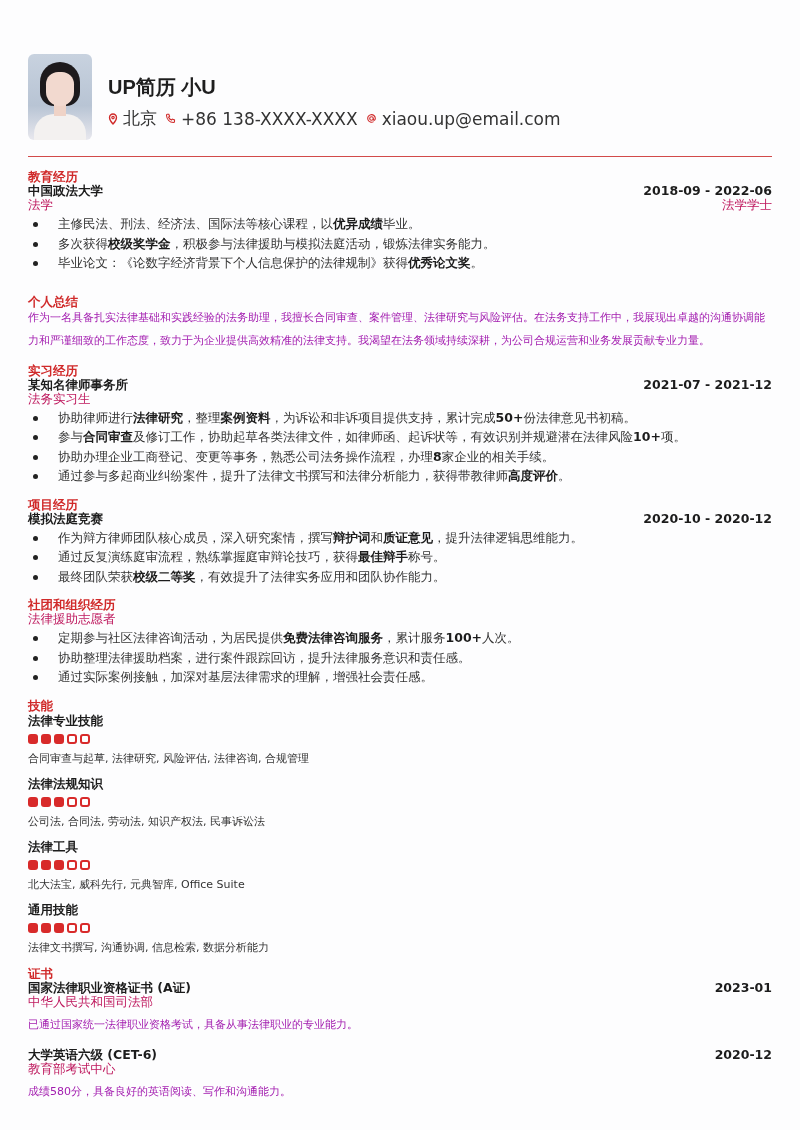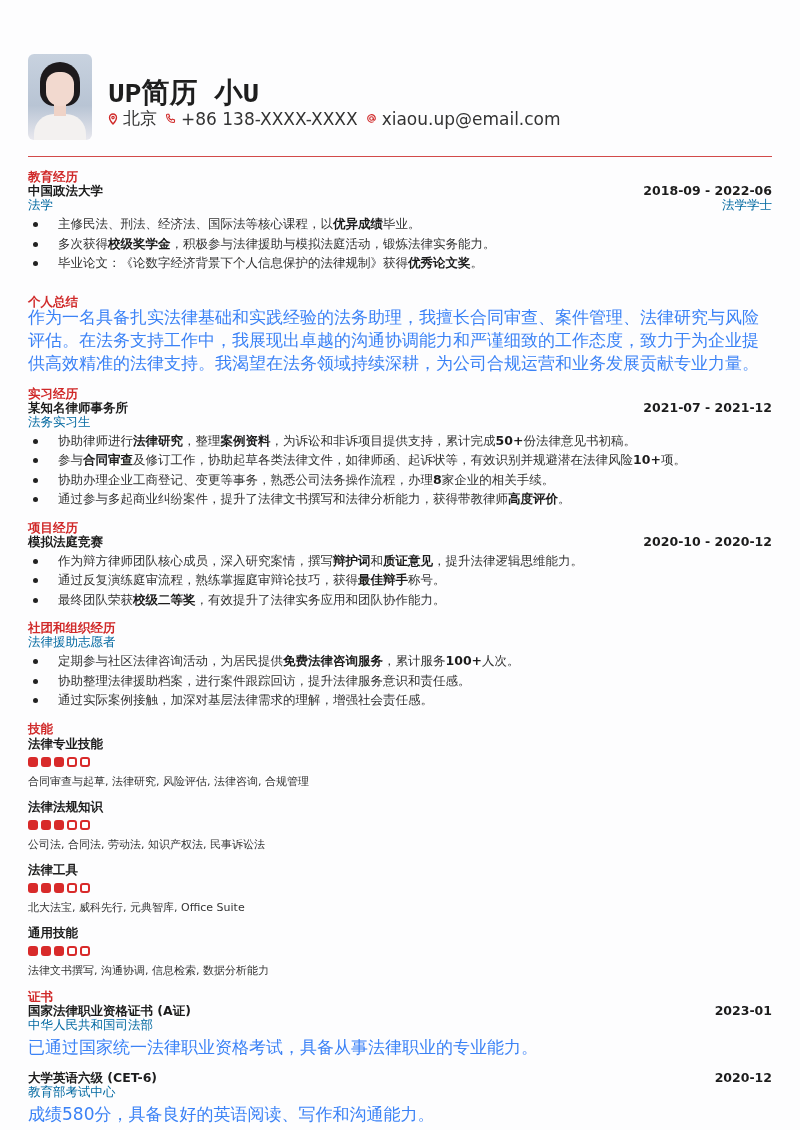--- a/index.html
+++ b/index.html
@@ -6,37 +6,37 @@
   html, body { width: 800px; height: 1130px; background: #fdfdfe; overflow: hidden; }
   body { font-family: "DejaVu Sans", "Liberation Sans", sans-serif; color: #222; font-size: 12.5px; }
   .page { position: relative; width: 800px; height: 1130px; padding: 0 28px; }
   .header { position: absolute; top: 54px; left: 28px; right: 28px; height: 86px; }
   .photo { position: absolute; left: 0; top: 0; width: 64px; height: 86px; border-radius: 6px;
            background: linear-gradient(180deg, #c8d2df 0%, #b8c4d4 60%, #e8e8ee 100%); overflow: hidden; }
   .photo .hair { position: absolute; left: 12px; top: 8px; width: 40px; height: 44px; border-radius: 20px 20px 14px 14px; background: #1d1a1c; }
   .photo .face { position: absolute; left: 18px; top: 18px; width: 28px; height: 34px; border-radius: 13px 13px 15px 15px; background: #f2d9cf; }
   .photo .body { position: absolute; left: 6px; top: 60px; width: 52px; height: 30px; border-radius: 20px 20px 0 0; background: #f3f1f0; }
   .photo .neck { position: absolute; left: 26px; top: 50px; width: 12px; height: 12px; background: #efd3c7; }
-  .name { position: absolute; left: 80px; top: 20px; font-size: 28px; font-weight: bold; color: #1e1e1e; font-family: Liberation Mono, monospace; }
+  .name { position: absolute; left: 80px; top: 20px; font-size: 20px; font-weight: bold; color: #1e1e1e; font-family: Liberation Sans, sans-serif; }
   .contacts { position: absolute; left: 80px; top: 53px; display: flex; align-items: center; font-size: 17px; color: #333; }
   .contact { display: flex; align-items: center; margin-right: 8px; }
   .contact svg { margin-right: 5px; }
   .divider { position: absolute; left: 28px; right: 28px; top: 156px; height: 1px; background: #d24a4a; }
 
   .content { position: absolute; left: 28px; right: 28px; top: 170px; }
   .section-title { color: #d02a2a; font-size: 12.5px; font-weight: bold; line-height: 14px; }
   .row { display: flex; justify-content: space-between; align-items: baseline; line-height: 14px; gap: 22px; }
   .org { font-weight: bold; font-size: 12.5px; color: #1c1c1c; }
   .date { font-weight: bold; font-size: 12.5px; color: #1c1c1c; }
-  .sub { font-size: 12.5px; color: #0369a1; line-height: 14px; }
+  .sub { font-size: 12.5px; color: #be185d; line-height: 14px; }
   ul.bullets { list-style: none; margin-top: 2px; }
   ul.bullets li { position: relative; padding-left: 30px; line-height: 19.5px; font-size: 12.5px; color: #333; }
   ul.bullets li::before { content: ""; position: absolute; left: 5px; top: 8px; width: 5px; height: 5px; border-radius: 50%; background: #222; }
   ul.bullets b { color: #1c1c1c; }
-  .para { line-height: 23px; font-size: 17px; color: #3b82f6; }
+  .para { line-height: 23px; font-size: 11px; color: #a21caf; }
   .skill-name { font-weight: bold; font-size: 12.5px; color: #1c1c1c; line-height: 16px; }
   .dots { display: flex; gap: 3px; margin: 5px 0 8px 0; }
   .dot { width: 10px; height: 10px; border-radius: 3px; background: #d82a2a; }
   .dot.off { background: #fff; border: 2px solid #d82a2a; }
   .skill-items { font-size: 11px; color: #333; line-height: 14px; }
   .skill { margin-bottom: 10px; }
 </style>
 </head>
 <body>
 

